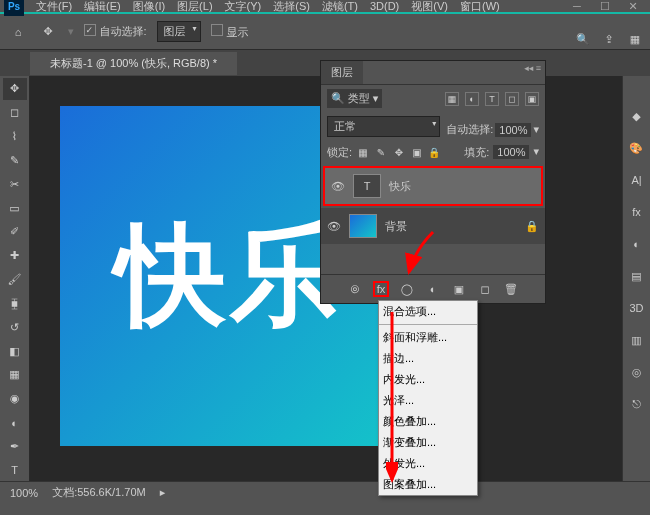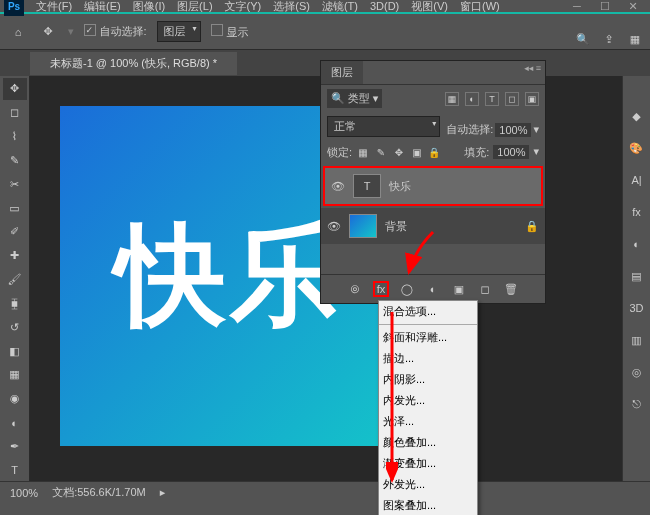--- a/index.html
+++ b/index.html
@@ -201,21 +201,20 @@
     <div class="pfico">◻</div>
     <div class="pfico">🗑</div>
   </div>
 </div>
 
 <div class="fxmenu">
   <div>混合选项...</div>
   <div class="sep"></div>
   <div>斜面和浮雕...</div>
   <div>描边...</div>
-  <div>内阴影...</div>
   <div>内发光...</div>
   <div>光泽...</div>
   <div>颜色叠加...</div>
   <div>渐变叠加...</div>
   <div>外发光...</div>
   <div>图案叠加...</div>
 
 </div>
 
 <svg class="arrow1">

